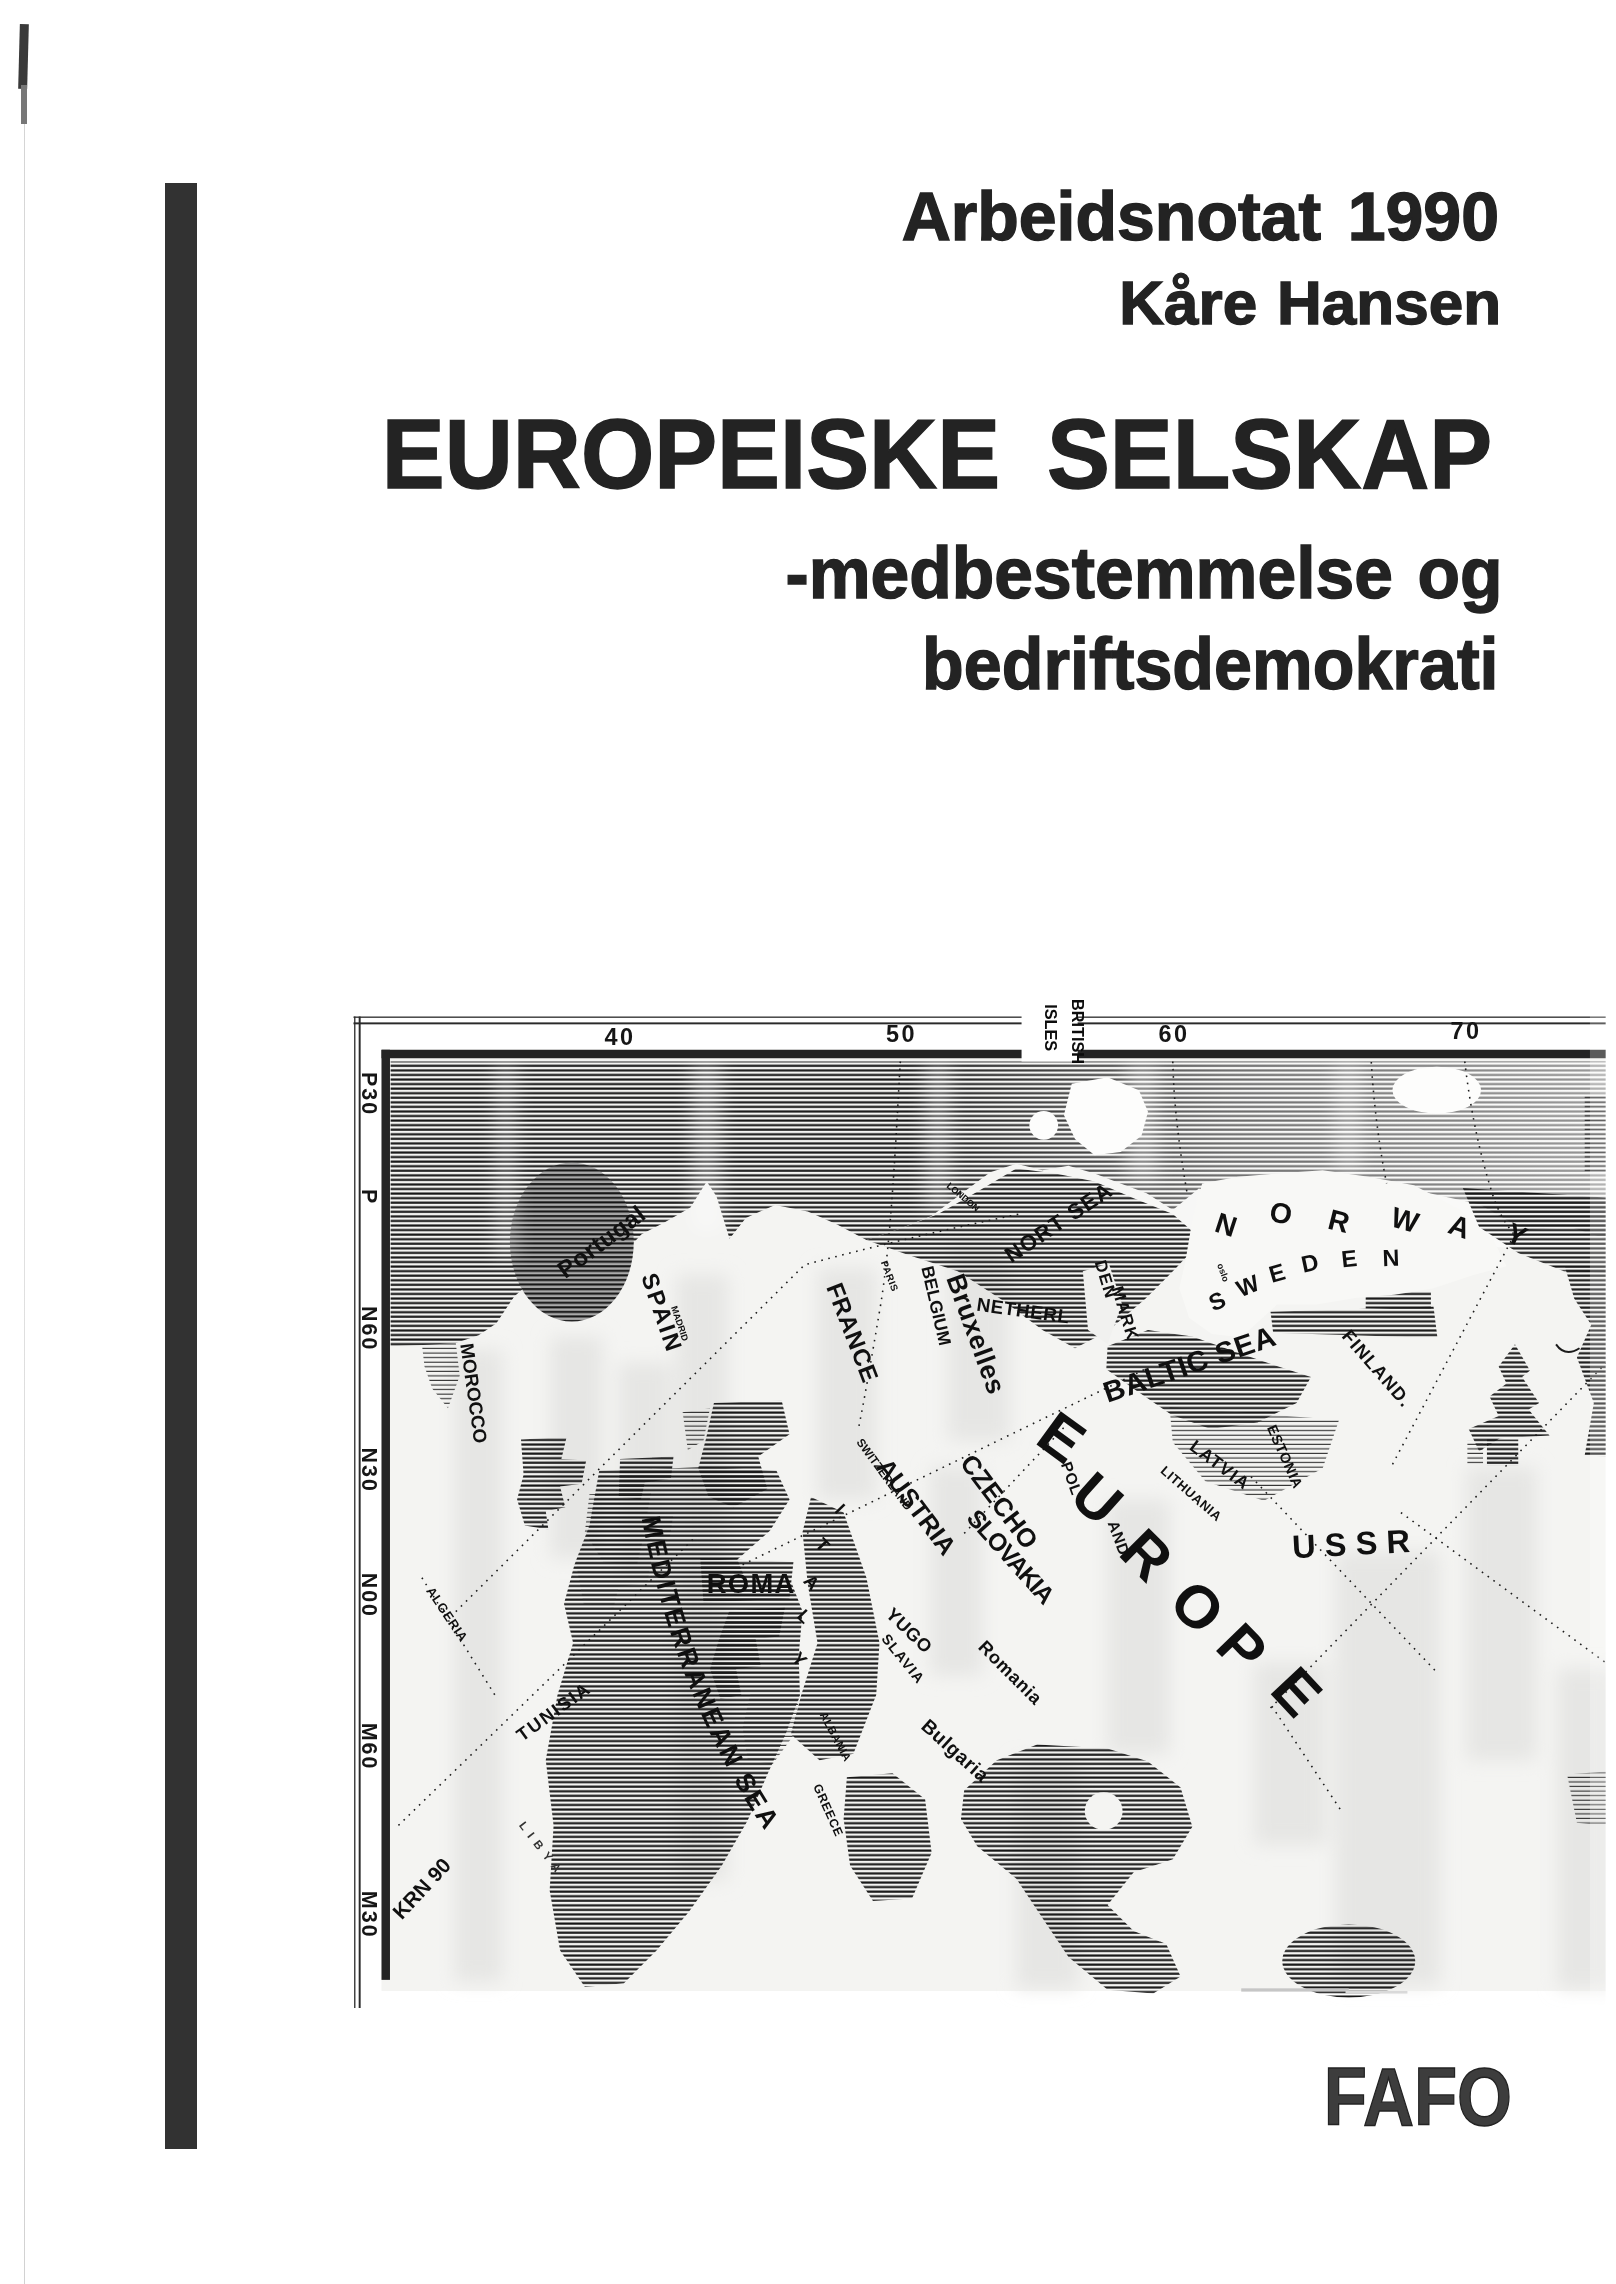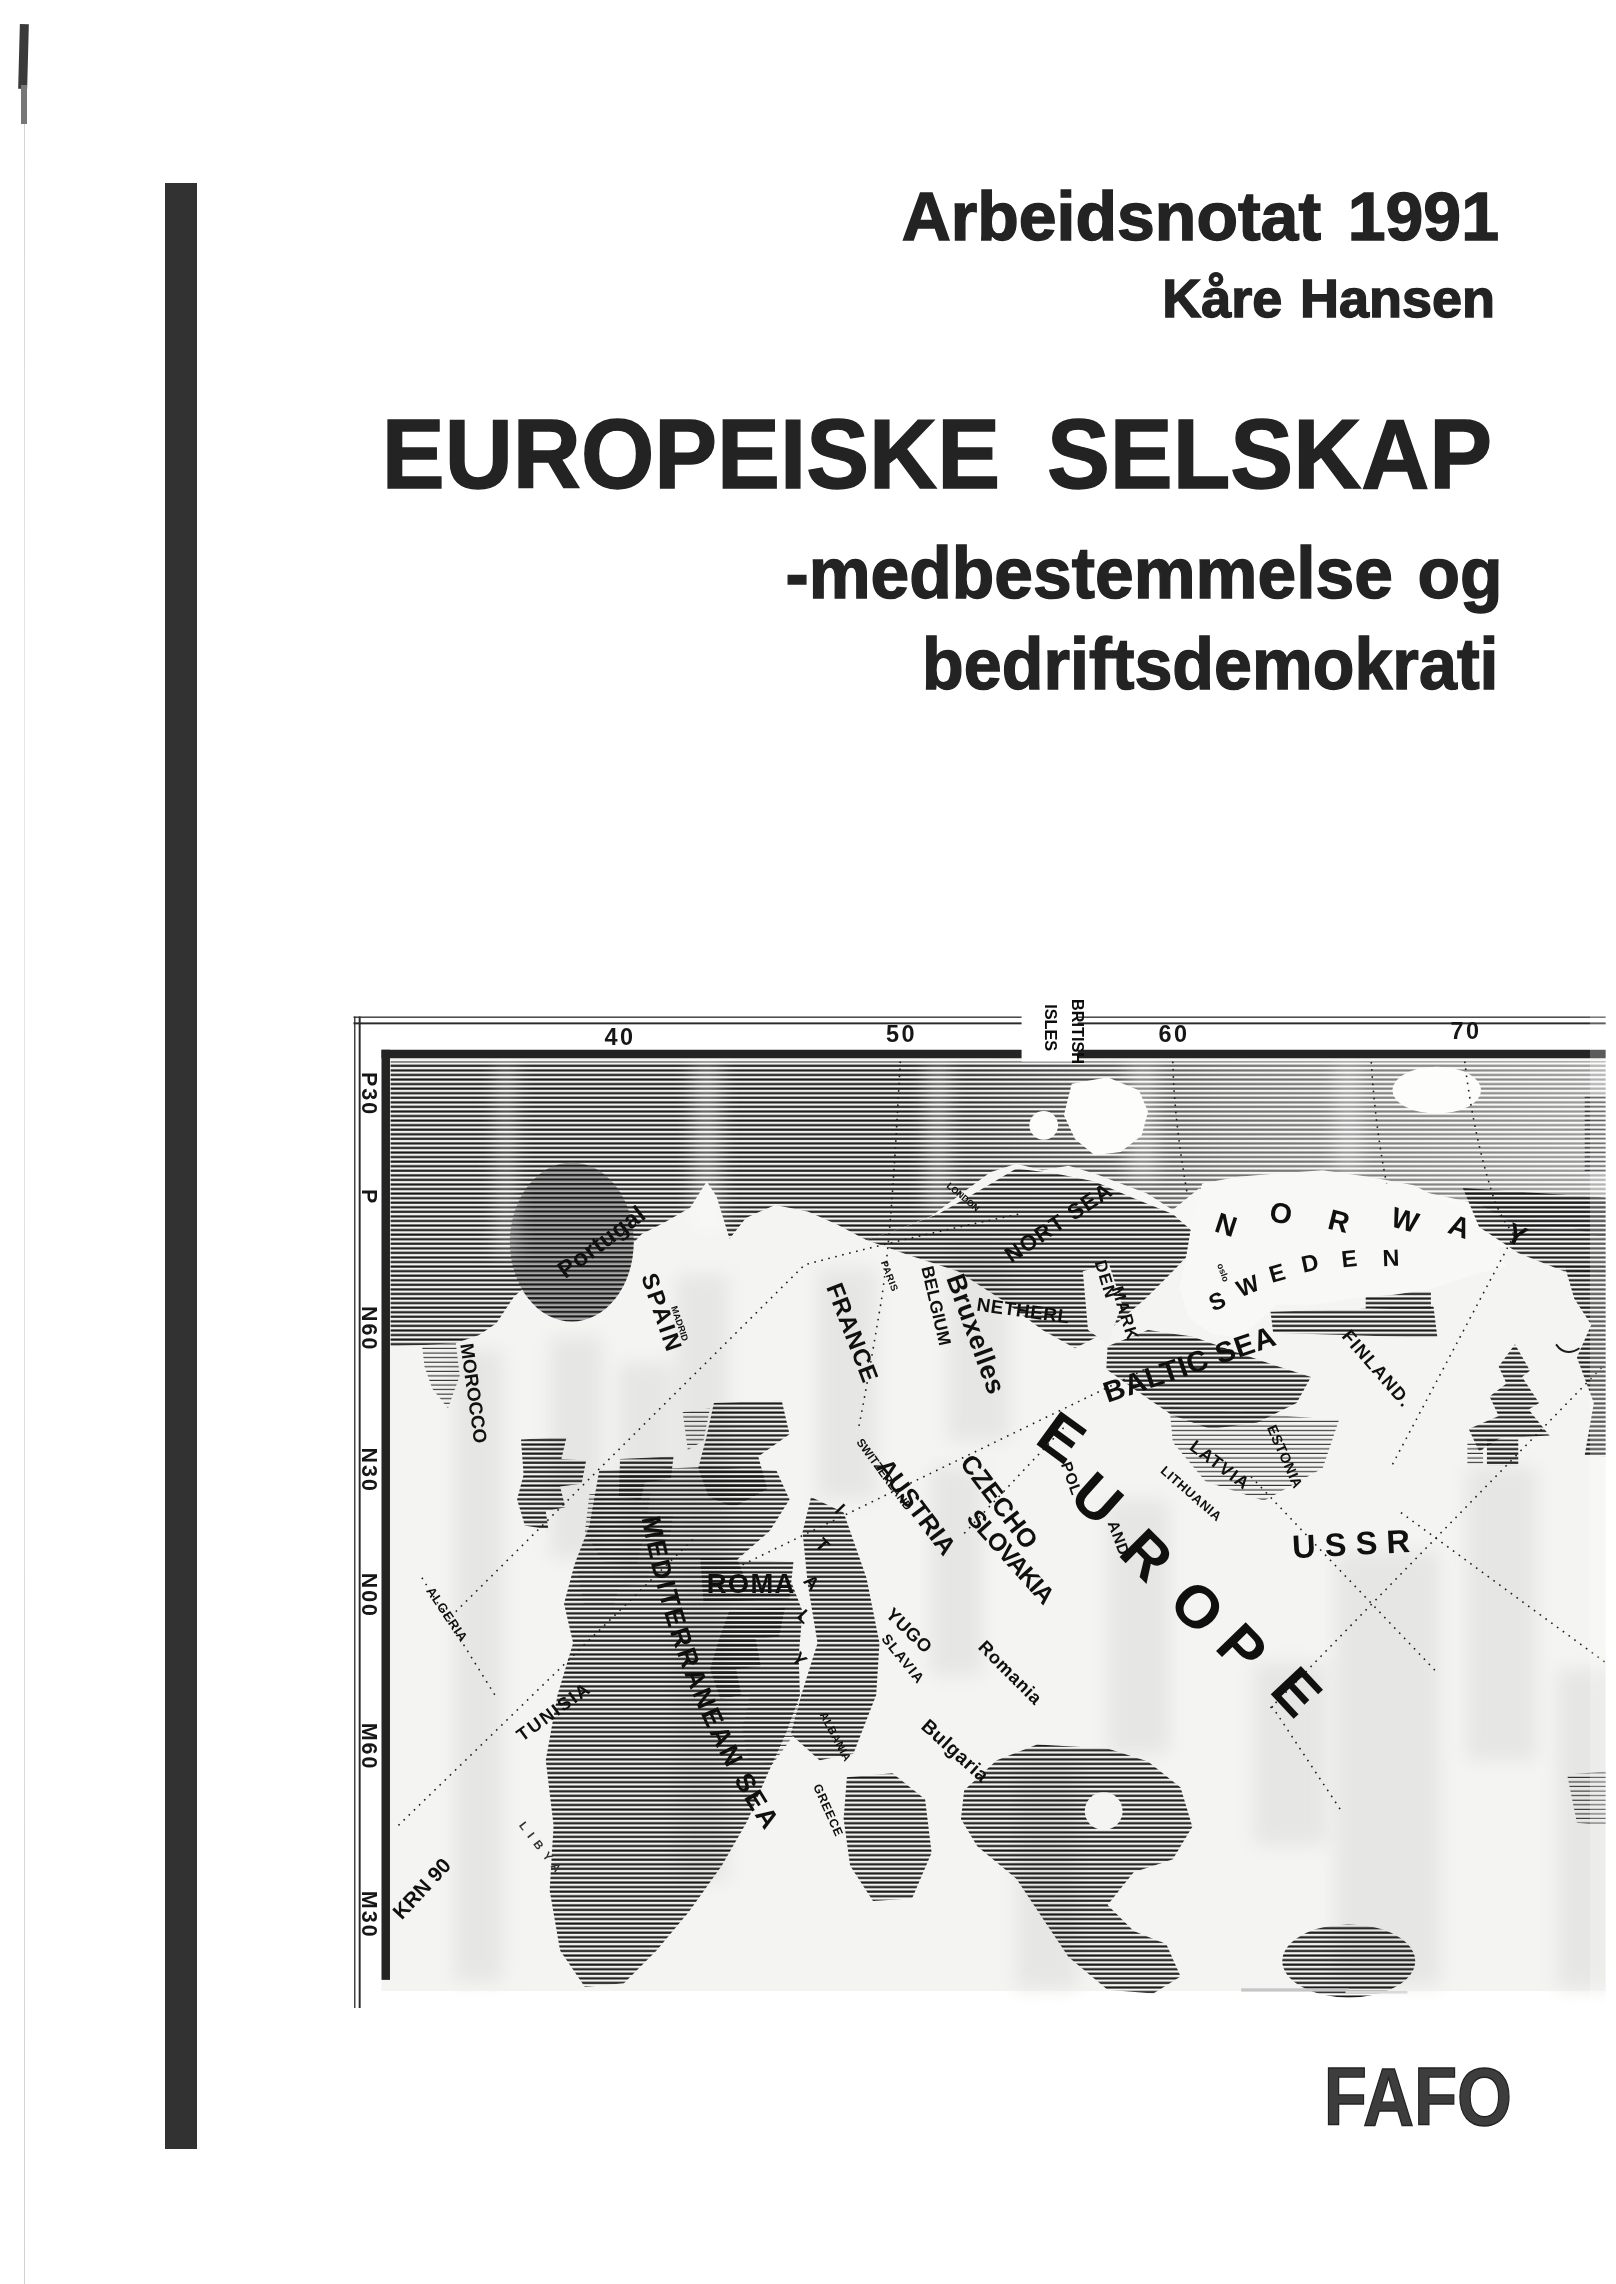--- a/index.html
+++ b/index.html
@@ -12,23 +12,23 @@
 <body>
 
 <div class="abs" style="left:23.5px;top:111px;width:1.3px;height:2173px;background:linear-gradient(#d4d4d4,#e8e8e8 30%,#dedede 60%,#d2d2d2);"></div>
 
 <div class="abs" style="left:19px;top:23.5px;width:9px;height:65px;background:#3a3a3a;transform:rotate(1.5deg);"></div>
 
 <div class="abs" style="left:21px;top:85px;width:5.9px;height:39px;background:#777;"></div>
 
 <div class="abs" style="left:165px;top:183px;width:32px;height:1966px;background:#323232;"></div>
 
-<div class="line" id="l1" style="right:117px;top:177px;font-size:68px;word-spacing:7.8px;transform:scaleX(1);transform-origin:100% 50%;">Arbeidsnotat 1991</div>
-
-<div class="line" id="l2" style="right:121px;top:267px;font-size:54px;word-spacing:2.6px;transform:scaleX(1);transform-origin:100% 50%;margin-left:44px;">Kåre Hansen</div>
+<div class="line" id="l1" style="right:117px;top:177px;font-size:68px;word-spacing:7.8px;transform:scaleX(1);transform-origin:100% 50%;">Arbeidsnotat 1990</div>
+
+<div class="line" id="l2" style="right:115px;top:267px;font-size:62px;word-spacing:2.6px;transform:scaleX(1);transform-origin:100% 50%;margin-left:44px;">Kåre Hansen</div>
 
 <div class="line" id="l3" style="right:124px;top:398px;font-size:98px;word-spacing:21.5px;transform:scaleX(0.962);transform-origin:100% 50%;">EUROPEISKE SELSKAP</div>
 
 <div class="line" id="l4" style="right:114px;top:532px;font-size:72px;word-spacing:5.2px;transform:scaleX(0.967);transform-origin:100% 50%;">-medbestemmelse og</div>
 
 <div class="line" id="l5" style="right:117px;top:622px;font-size:73px;transform:scaleX(0.935);transform-origin:100% 50%;">bedriftsdemokrati</div>
 
 <div class="line" id="fafo" style="right:104px;top:2051px;font-size:81px;color:#3d3d3d;transform:scaleX(0.872);transform-origin:100% 50%;">FAFO</div>
 
 <div class="abs" style="left:345px;top:991px;width:1271px;height:1017px;">

